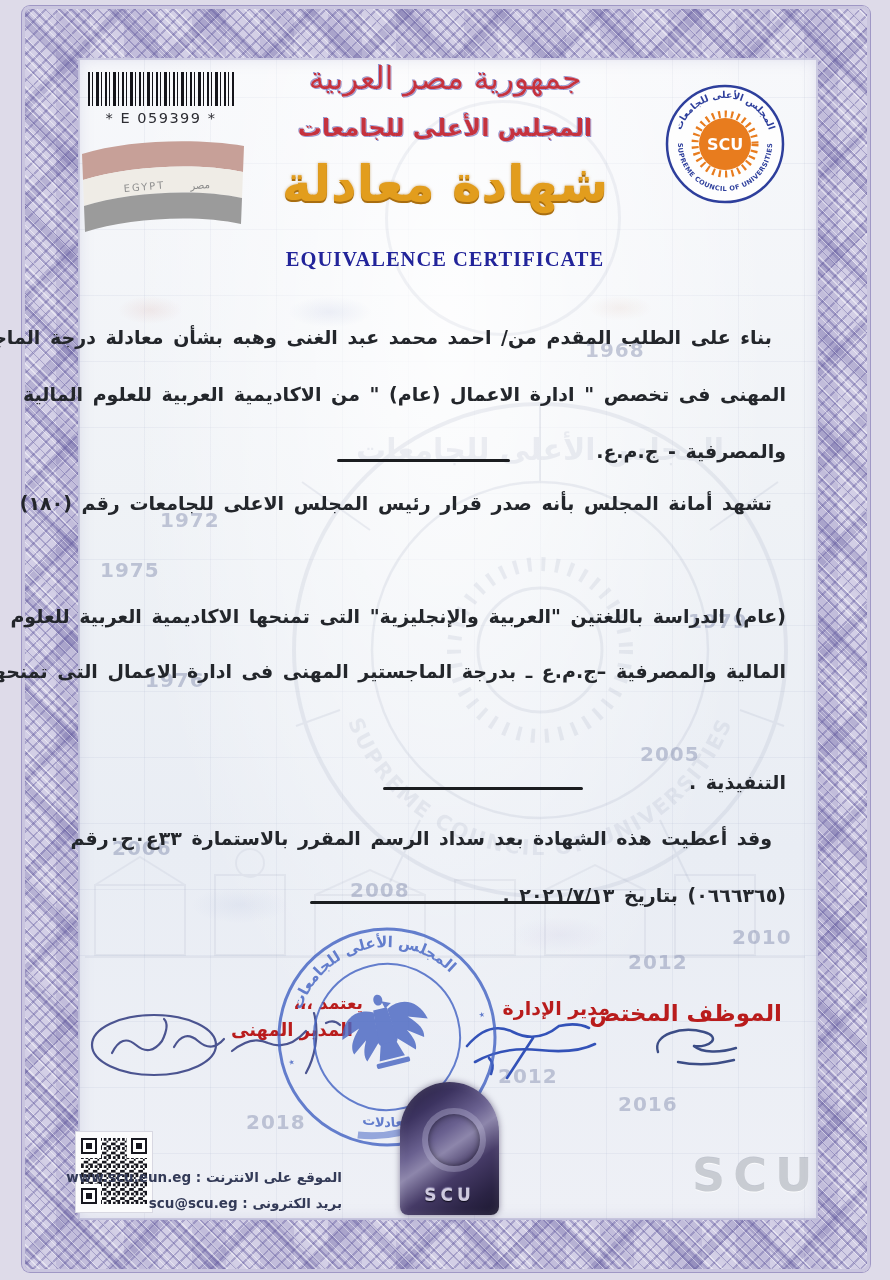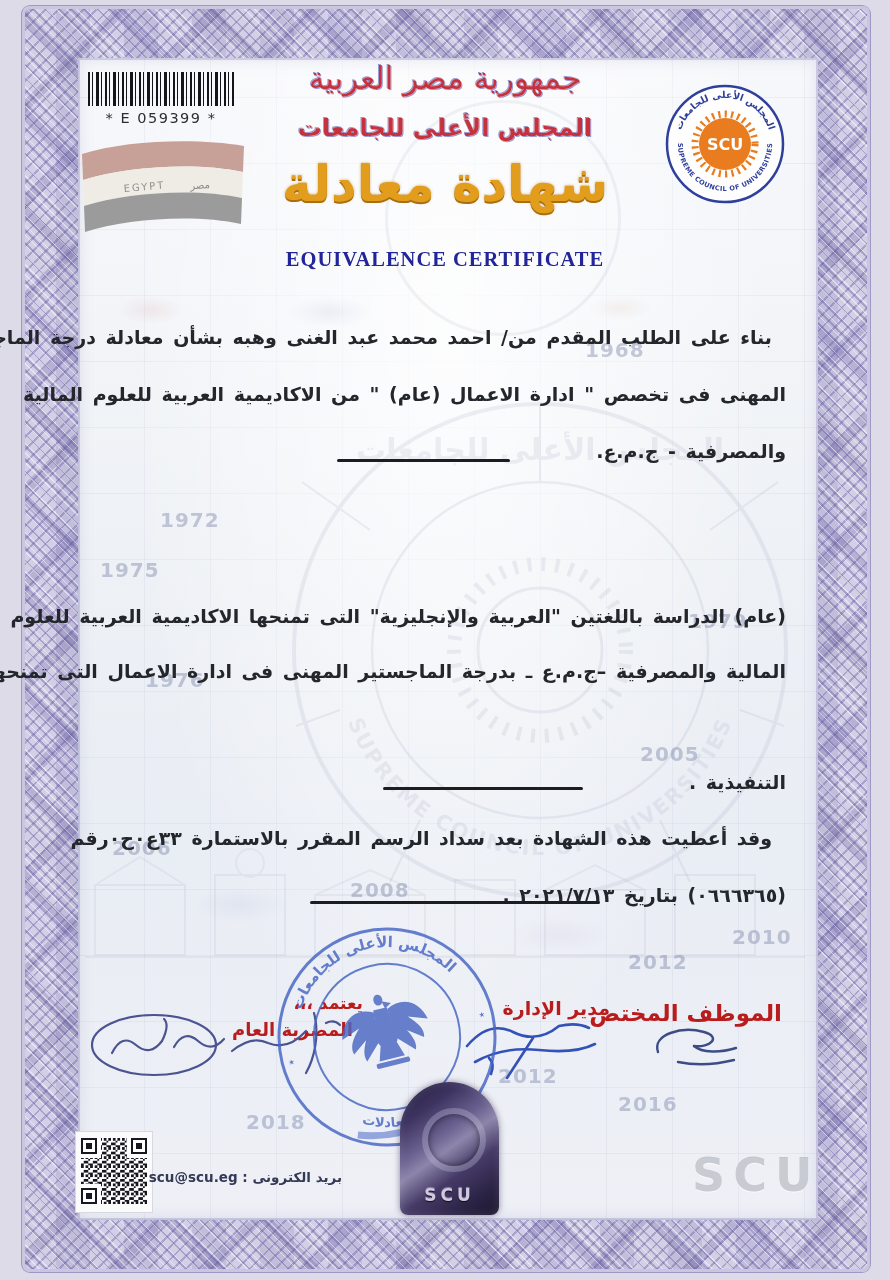--- a/index.html
+++ b/index.html
@@ -145,20 +145,21 @@
     </defs>
     <text font-size="9.5" font-weight="bold" fill="#2e3f9c"><textPath href="#sealTop" startOffset="50%" text-anchor="middle">المجلس الأعلى للجامعات</textPath></text>
     <text font-size="6.6" font-weight="bold" fill="#2e3f9c" letter-spacing=".4"><textPath href="#sealBot" startOffset="50%" text-anchor="middle">SUPREME COUNCIL OF UNIVERSITIES</textPath></text>
   </svg>
 
   <div class="bodyline ind" style="top:326px">بناء على الطلب المقدم من/ احمد محمد عبد الغنى وهبه بشأن معادلة درجة الماجستير</div>
   <div class="bodyline" style="top:383px">المهنى فى تخصص " ادارة الاعمال (عام) " من الاكاديمية العربية للعلوم المالية</div>
   <div class="bodyline" style="top:440px">والمصرفية - ج.م.ع.</div>
   <div class="rule" style="left:337px;top:459px;width:173px"></div>
 
+  <div class="bodyline ind" style="top:492px">تشهد أمانة المجلس بأنه صدر قرار رئيس المجلس الاعلى للجامعات رقم (١٨٠)</div>
   <div class="bodyline" style="top:605px">(عام) الدراسة باللغتين "العربية والإنجليزية" التى تمنحها الاكاديمية العربية للعلوم</div>
   <div class="bodyline" style="top:660px">المالية والمصرفية –ج.م.ع ـ بدرجة الماجستير المهنى فى ادارة الاعمال التى تمنحها</div>
   <div class="bodyline" style="top:771px">التنفيذية .</div>
   <div class="rule" style="left:383px;top:787px;width:200px"></div>
 
   <div class="bodyline ind" style="top:827px">وقد أعطيت هذه الشهادة بعد سداد الرسم المقرر بالاستمارة ٣٣ع٠ح٠رقم</div>
   <div class="bodyline" style="top:884px">(٠٦٦٦٣٦٥) بتاريخ ٢٠٢١/٧/١٣ .</div>
   <div class="rule" style="left:310px;top:901px;width:290px"></div>
 
   <div class="siglabel" style="right:108px;top:1000px;font-size:23px">الموظف المختص</div>
@@ -174,21 +175,21 @@
   <svg style="position:absolute;left:455px;top:1016px" width="160" height="72" viewBox="0 0 160 72">
     <g fill="none" stroke="#3352b8" stroke-width="2.6" stroke-linecap="round">
       <path d="M12 30 Q34 4 58 16 T104 10 Q122 6 134 12"></path>
       <path d="M20 46 Q48 30 84 34 T140 28"></path>
       <path d="M52 62 L78 22"></path>
       <path d="M36 58 Q40 48 34 42"></path>
     </g>
   </svg>
 
   <div class="siglabel" style="right:527px;top:993px;font-size:17px">يعتمد ،،،</div>
-  <div class="siglabel" style="right:537px;top:1019px;font-size:18px">المصرية العام</div>
+  <div class="siglabel" style="right:537px;top:1019px;font-size:18px">المدير المهنى</div>
   <svg style="position:absolute;left:82px;top:995px" width="280" height="100" viewBox="0 0 280 100">
     <g fill="none" stroke="#4b5490" stroke-width="2.2" stroke-linecap="round">
       <ellipse cx="72" cy="50" rx="62" ry="30"></ellipse>
       <path d="M30 58 Q40 38 54 50 T80 46 Q88 30 82 24"></path>
       <path d="M92 52 Q102 34 116 46 T142 44"></path>
       <path d="M150 56 Q170 40 186 48 Q206 56 224 36"></path>
       <path d="M232 18 C238 40 232 64 224 78"></path>
       <path d="M244 28 Q252 24 258 30"></path>
     </g>
   </svg>
@@ -250,20 +251,24 @@
         <path d="M22 0 h7 v7 h-7 z M23 1 v5 h5 v-5 z" fill-rule="evenodd"></path>
         <rect x="24" y="2" width="3" height="3"></rect>
         <path d="M0 22 h7 v7 h-7 z M1 23 v5 h5 v-5 z" fill-rule="evenodd"></path>
         <rect x="2" y="24" width="3" height="3"></rect>
       </g>
     </svg>
   </div>
 
   <div class="sitetext">
     <div>
+      <span>الموقع على الانترنت :</span>
+      <span dir="ltr">www.scu.eun.eg</span>
+    </div>
+    <div>
       <span>بريد الكترونى :</span>
       <span dir="ltr">scu@scu.eg</span>
     </div>
   </div>
 
   <div class="scu-wm">SCU</div>
 
 </div>
 
 </body></html>

